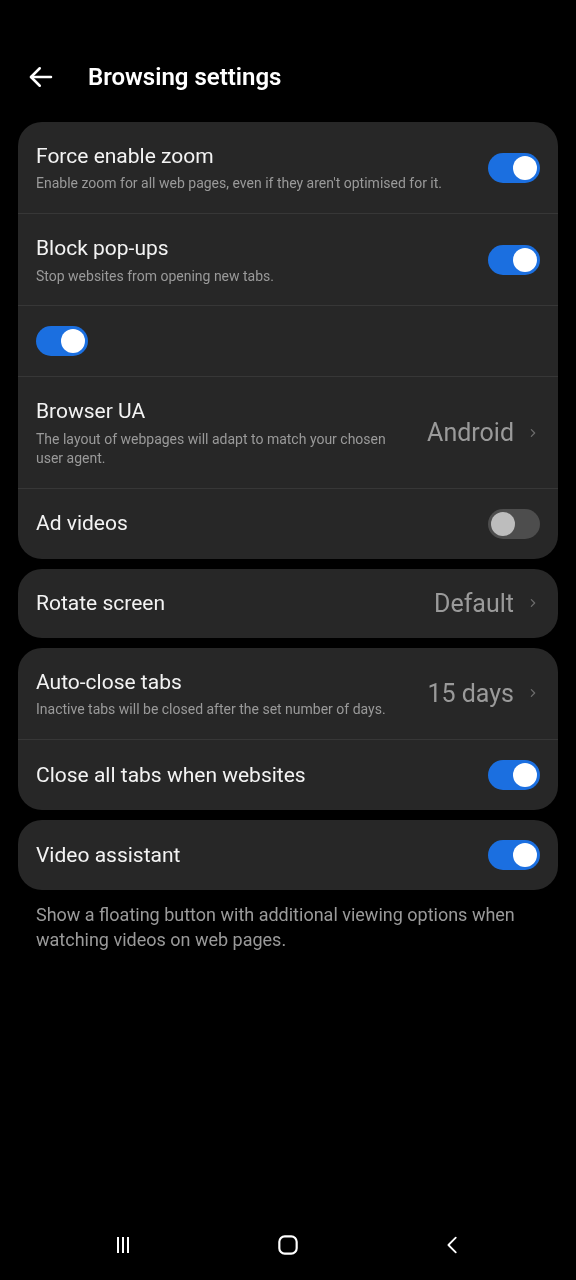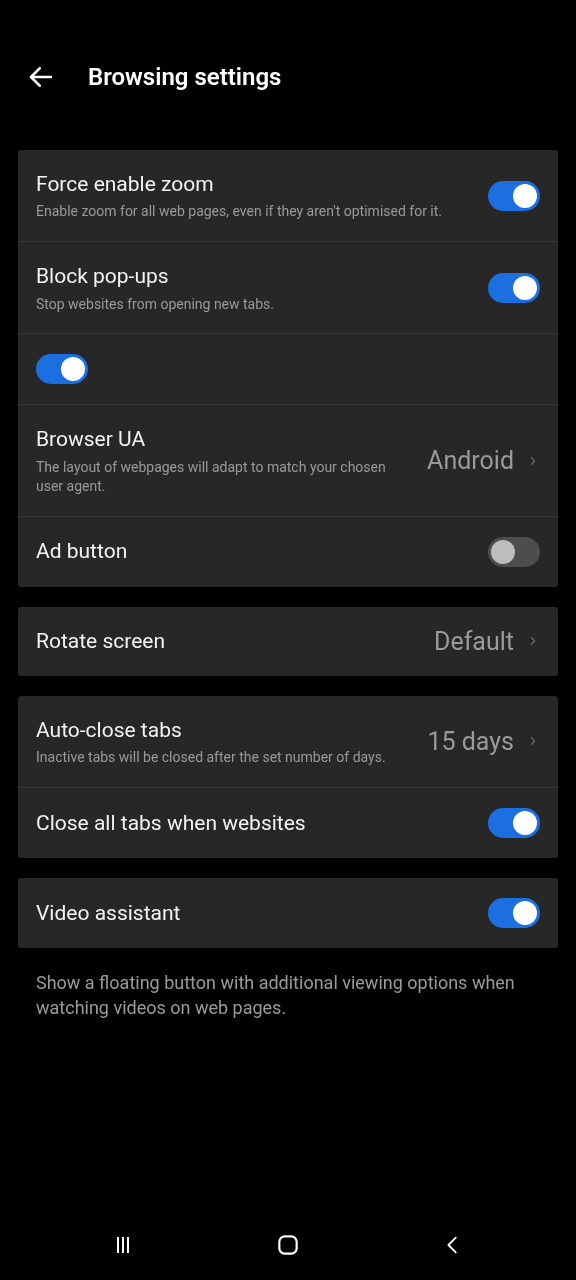--- a/index.html
+++ b/index.html
@@ -10,21 +10,20 @@
     color: #fff;
     font-family: -apple-system, BlinkMacSystemFont, "Segoe UI", Roboto, sans-serif;
     overflow: hidden;
   }
   .screen {
     width: 576px;
     height: 1280px;
     display: flex;
     flex-direction: column;
     padding-top: 50px;
-    gap: 28px;
   }
   .header {
     display: flex;
     align-items: center;
     padding: 10px 24px 28px 24px;
     gap: 30px;
   }
   .back-icon {
     width: 34px;
     height: 34px;
@@ -38,22 +37,22 @@
     font-weight: 600;
     color: #fff;
   }
   .content {
     flex: 1;
     padding: 0 18px;
     overflow-y: auto;
   }
   .card {
     background: #272727;
-    border-radius: 3px;
-    margin-bottom: 20px;
+    border-radius: 24px;
+    margin-bottom: 10px;
   }
   .row {
     display: flex;
     align-items: center;
     padding: 20px 18px;
     gap: 12px;
     border-bottom: 1px solid rgba(255,255,255,0.08);
   }
   .row:last-child { border-bottom: none; }
   .row-text {
@@ -170,21 +169,21 @@
           </div>
           <div class="row-value">Android</div>
           <div class="chevron">
             <svg width="10" height="18" viewBox="0 0 24 24" fill="none" stroke-width="3" stroke-linecap="round" stroke-linejoin="round">
               <polyline points="8 4 16 12 8 20"></polyline>
             </svg>
           </div>
         </div>
         <div class="row">
           <div class="row-text">
-            <div class="row-title">Ad button</div>
+            <div class="row-title">Ad videos</div>
           </div>
           <div class="toggle off">
             <div class="knob"></div>
           </div>
         </div>
       </div>
       <div class="card">
         <div class="row">
           <div class="row-text">
             <div class="row-title">Rotate screen</div>

